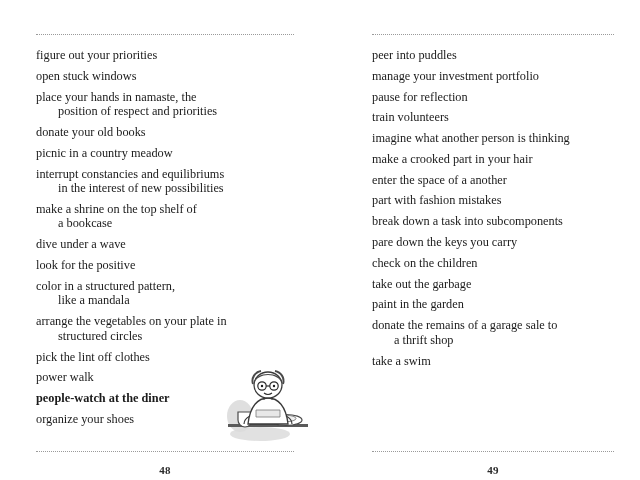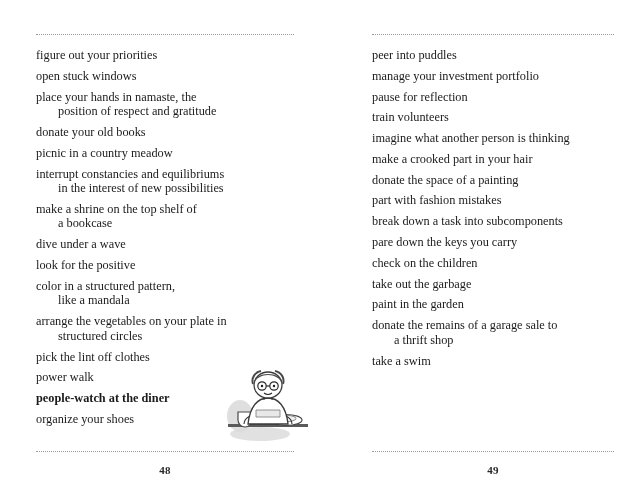--- a/index.html
+++ b/index.html
@@ -92,21 +92,21 @@
 
 <div class="spread">
 
   <div class="page left">
     <div class="page-inner">
       <div class="rule top"></div>
       <div class="rule bottom"></div>
       <div class="list" id="left-list">
           <div class="entry"><span>figure out your priorities</span></div>
           <div class="entry"><span>open stuck windows</span></div>
-          <div class="entry"><span>place your hands in namaste, the</span><span class="cont">position of respect and gratitude</span></div>
+          <div class="entry"><span>place your hands in namaste, the</span><span class="cont">position of respect and priorities</span></div>
           <div class="entry"><span>donate your old books</span></div>
           <div class="entry"><span>picnic in a country meadow</span></div>
           <div class="entry"><span>interrupt constancies and equilibriums</span><span class="cont">in the interest of new possibilities</span></div>
           <div class="entry"><span>make a shrine on the top shelf of</span><span class="cont">a bookcase</span></div>
           <div class="entry"><span>dive under a wave</span></div>
           <div class="entry"><span>look for the positive</span></div>
           <div class="entry"><span>color in a structured pattern,</span><span class="cont">like a mandala</span></div>
           <div class="entry"><span>arrange the vegetables on your plate in</span><span class="cont">structured circles</span></div>
           <div class="entry"><span>pick the lint off clothes</span></div>
           <div class="entry"><span>power walk</span></div>
@@ -160,21 +160,21 @@
     <div class="page-inner">
       <div class="rule top"></div>
       <div class="rule bottom"></div>
       <div class="list" id="right-list">
           <div class="entry"><span>peer into puddles</span></div>
           <div class="entry"><span>manage your investment portfolio</span></div>
           <div class="entry"><span>pause for reflection</span></div>
           <div class="entry"><span>train volunteers</span></div>
           <div class="entry"><span>imagine what another person is thinking</span></div>
           <div class="entry"><span>make a crooked part in your hair</span></div>
-          <div class="entry"><span>donate the space of a painting</span></div>
+          <div class="entry"><span>enter the space of a another</span></div>
           <div class="entry"><span>part with fashion mistakes</span></div>
           <div class="entry"><span>break down a task into subcomponents</span></div>
           <div class="entry"><span>pare down the keys you carry</span></div>
           <div class="entry"><span>check on the children</span></div>
           <div class="entry"><span>take out the garbage</span></div>
           <div class="entry"><span>paint in the garden</span></div>
           <div class="entry"><span>donate the remains of a garage sale to</span><span class="cont">a thrift shop</span></div>
           <div class="entry"><span>take a swim</span></div>
         </div>
       <div class="folio">49</div>

